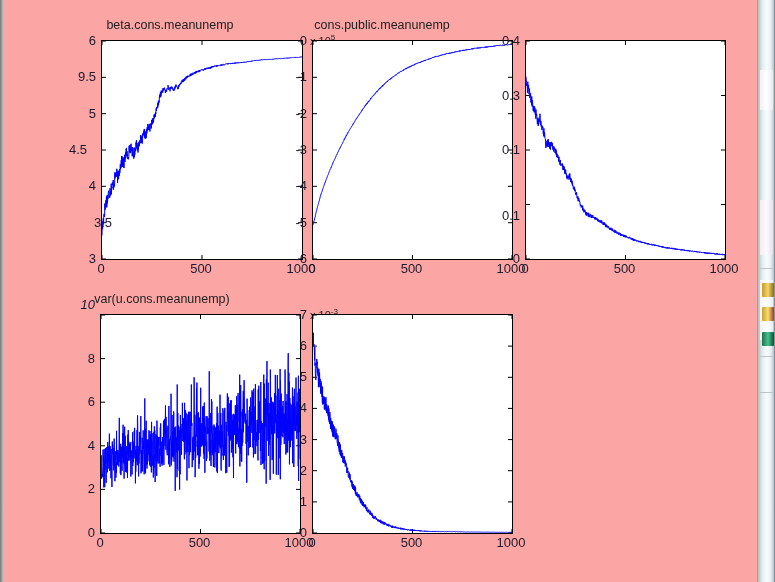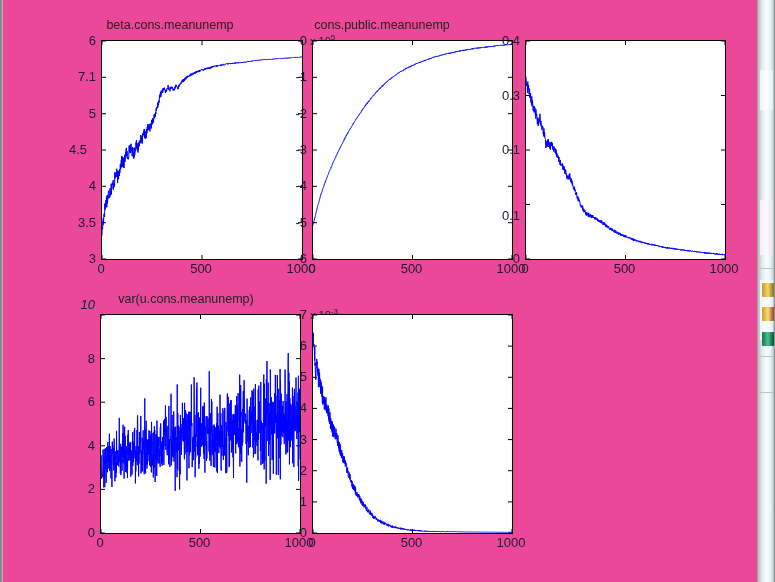--- a/index.html
+++ b/index.html
@@ -1,19 +1,19 @@
 <!DOCTYPE html>
 <html><head>
 <meta charset="utf-8">
 <style>
   html,body{margin:0;padding:0;background:#c8c8c8;}
   body{width:775px;height:582px;overflow:hidden;
        font-family:"Liberation Sans","DejaVu Sans",sans-serif;}
 
-  #root{position:relative;width:775px;height:582px;background:#ec4899;}
+  #root{position:relative;width:775px;height:582px;background:#fca5a5;}
 
   
   .win-edge-left{position:absolute;left:0;top:0;width:3px;height:582px;
       background:linear-gradient(90deg,#7a7a7a 0%,#9a9a9a 60%,#c0c0c0 100%);}
 
   
   .win-sliver{position:absolute;right:0;top:0;width:18px;height:582px;
       background:linear-gradient(90deg,#8f8f8f 0%,#bfbfbf 8%,#dff0f4 30%,
                  #fbfbfb 55%,#e7eef1 78%,#b5c6cb 92%,#6d7a7e 100%);}
   .sliver-band{position:absolute;right:2px;width:13px;}
@@ -82,25 +82,25 @@
           <line x1="0" y1="72.7" x2="4" y2="72.7" stroke="#000" stroke-width="1"></line>
           <line x1="200" y1="72.7" x2="196" y2="72.7" stroke="#000" stroke-width="1"></line>
           <line x1="0" y1="36.3" x2="4" y2="36.3" stroke="#000" stroke-width="1"></line>
           <line x1="200" y1="36.3" x2="196" y2="36.3" stroke="#000" stroke-width="1"></line>
           <line x1="0" y1="0.0" x2="4" y2="0.0" stroke="#000" stroke-width="1"></line>
           <line x1="200" y1="0.0" x2="196" y2="0.0" stroke="#000" stroke-width="1"></line>
        <path d="M0.00 194.31 L0.20 183.76 L0.40 187.51 L0.60 188.23 L0.80 180.17 L1.00 184.19 L1.20 177.34 L1.40 182.47 L1.60 181.60 L1.80 173.81 L2.00 172.80 L2.20 173.59 L2.40 174.79 L2.60 175.92 L2.80 162.53 L3.00 168.05 L3.20 168.76 L3.40 163.77 L3.60 164.24 L3.80 159.25 L4.00 164.65 L4.20 166.45 L4.40 155.86 L4.60 160.07 L4.80 166.15 L5.00 154.40 L5.20 162.58 L5.40 155.04 L5.60 160.70 L5.80 154.25 L6.00 157.92 L6.20 152.64 L6.40 150.81 L6.60 151.11 L6.80 149.67 L7.00 155.27 L7.20 156.69 L7.40 156.45 L7.60 154.39 L7.80 156.55 L8.00 147.19 L8.20 153.42 L8.40 154.46 L8.60 151.72 L8.80 150.35 L9.00 152.76 L9.20 142.73 L9.40 153.46 L9.60 148.75 L9.80 145.91 L10.00 147.33 L10.20 141.82 L10.40 141.64 L10.60 141.50 L10.80 144.11 L11.00 142.46 L11.20 139.00 L11.40 148.72 L11.60 146.18 L11.80 142.76 L12.00 146.27 L12.20 142.82 L12.40 144.64 L12.60 144.28 L12.80 131.39 L13.00 137.44 L13.20 134.19 L13.40 132.43 L13.60 135.82 L13.80 132.71 L14.00 135.54 L14.20 130.94 L14.40 135.63 L14.60 132.11 L14.80 127.77 L15.00 133.84 L15.20 130.19 L15.40 131.02 L15.60 141.85 L15.80 129.78 L16.00 132.36 L16.20 131.12 L16.40 133.77 L16.60 138.27 L16.80 130.24 L17.00 129.60 L17.20 134.99 L17.40 133.77 L17.60 128.09 L17.80 132.00 L18.00 130.91 L18.20 123.30 L18.40 123.27 L18.60 128.24 L18.80 126.87 L19.00 126.99 L19.20 119.28 L19.40 126.18 L19.60 114.95 L19.80 125.85 L20.00 115.38 L20.20 119.47 L20.40 119.59 L20.60 125.87 L20.80 120.71 L21.00 116.14 L21.20 122.13 L21.40 126.34 L21.60 118.37 L21.80 117.51 L22.00 127.09 L22.20 117.62 L22.40 120.03 L22.60 113.74 L22.80 119.91 L23.00 121.00 L23.20 119.58 L23.40 115.20 L23.60 110.95 L23.80 116.98 L24.00 108.25 L24.20 108.85 L24.40 106.85 L24.60 115.15 L24.80 112.37 L25.00 110.04 L25.20 110.44 L25.40 112.50 L25.60 115.87 L25.80 118.08 L26.00 116.24 L26.20 117.82 L26.40 118.29 L26.60 117.29 L26.80 115.90 L27.00 105.18 L27.20 104.70 L27.40 109.93 L27.60 111.62 L27.80 104.71 L28.00 104.00 L28.20 106.02 L28.40 107.98 L28.60 112.14 L28.80 103.02 L29.00 103.03 L29.20 102.78 L29.40 108.61 L29.60 110.22 L29.80 107.27 L30.00 110.77 L30.20 115.21 L30.40 110.79 L30.60 106.07 L30.80 114.71 L31.00 106.88 L31.20 114.75 L31.40 116.59 L31.60 114.07 L31.80 117.70 L32.00 110.83 L32.20 111.09 L32.40 116.07 L32.60 106.64 L32.80 113.87 L33.00 107.81 L33.20 106.75 L33.40 110.29 L33.60 109.95 L33.80 108.74 L34.00 101.32 L34.20 105.69 L34.40 99.03 L34.60 100.77 L34.80 107.64 L35.00 101.98 L35.20 102.81 L35.40 109.39 L35.60 108.84 L35.80 104.30 L36.00 111.53 L36.20 106.18 L36.40 108.41 L36.60 102.03 L36.80 102.83 L37.00 100.71 L37.20 102.34 L37.40 105.30 L37.60 100.66 L37.80 99.39 L38.00 100.84 L38.20 102.19 L38.40 98.80 L38.60 94.04 L38.80 94.24 L39.00 102.21 L39.20 94.83 L39.40 100.43 L39.60 97.76 L39.80 96.76 L40.00 99.29 L40.20 102.11 L40.40 102.56 L40.60 93.74 L40.80 92.76 L41.00 94.65 L41.20 91.89 L41.40 94.01 L41.60 90.14 L41.80 89.55 L42.00 88.38 L42.20 88.24 L42.40 96.29 L42.60 88.26 L42.80 96.48 L43.00 93.12 L43.20 97.81 L43.40 90.45 L43.60 94.89 L43.80 95.80 L44.00 91.67 L44.20 97.22 L44.40 92.12 L44.60 88.08 L44.80 91.18 L45.00 92.28 L45.20 86.14 L45.40 89.64 L45.60 85.37 L45.80 83.01 L46.00 85.53 L46.20 89.13 L46.40 84.66 L46.60 88.07 L46.80 85.21 L47.00 89.03 L47.20 82.85 L47.40 84.70 L47.60 85.03 L47.80 89.79 L48.00 90.48 L48.20 88.35 L48.40 82.97 L48.60 83.16 L48.80 83.17 L49.00 82.30 L49.20 87.52 L49.40 87.25 L49.60 78.85 L49.80 81.03 L50.00 82.86 L50.20 79.38 L50.40 83.37 L50.60 82.87 L50.80 77.11 L51.00 81.56 L51.20 77.56 L51.40 81.42 L51.60 81.06 L51.80 76.34 L52.00 73.66 L52.20 74.62 L52.40 77.32 L52.60 73.98 L52.80 72.80 L53.00 76.13 L53.20 73.24 L53.40 75.68 L53.60 71.02 L53.80 73.00 L54.00 68.16 L54.20 67.39 L54.40 69.91 L54.60 66.29 L54.80 67.94 L55.00 65.95 L55.20 66.28 L55.40 66.37 L55.60 62.26 L55.80 66.56 L56.00 63.65 L56.20 60.78 L56.40 64.24 L56.60 63.91 L56.80 59.49 L57.00 60.93 L57.20 61.51 L57.40 55.92 L57.60 53.65 L57.80 56.88 L58.00 54.80 L58.20 55.63 L58.40 51.11 L58.60 53.76 L58.80 51.48 L59.00 55.53 L59.20 49.66 L59.40 52.54 L59.60 52.12 L59.80 50.64 L60.00 51.89 L60.20 49.04 L60.40 48.82 L60.60 49.51 L60.80 51.36 L61.00 47.19 L61.20 49.51 L61.40 47.27 L61.60 47.63 L61.80 49.06 L62.00 47.52 L62.20 47.75 L62.40 46.63 L62.60 48.70 L62.80 48.91 L63.00 49.14 L63.20 50.02 L63.40 52.02 L63.60 50.59 L63.80 48.74 L64.00 50.96 L64.20 48.81 L64.40 50.73 L64.60 50.08 L64.80 49.25 L65.00 47.21 L65.20 47.43 L65.40 48.08 L65.60 47.97 L65.80 47.98 L66.00 44.08 L66.20 44.81 L66.40 45.82 L66.60 46.33 L66.80 48.80 L67.00 46.37 L67.20 46.95 L67.40 47.34 L67.60 47.35 L67.80 48.29 L68.00 50.27 L68.20 49.17 L68.40 46.97 L68.60 46.22 L68.80 47.64 L69.00 46.60 L69.20 45.67 L69.40 47.10 L69.60 46.08 L69.80 45.76 L70.00 47.81 L70.20 46.31 L70.40 47.22 L70.60 46.89 L70.80 47.15 L71.00 49.22 L71.20 48.92 L71.40 47.82 L71.60 49.64 L71.80 48.85 L72.00 48.53 L72.20 48.64 L72.40 49.32 L72.60 49.07 L72.80 45.75 L73.00 45.50 L73.20 47.46 L73.40 46.53 L73.60 44.26 L73.80 44.64 L74.00 43.62 L74.20 44.92 L74.40 44.56 L74.60 45.72 L74.80 45.78 L75.00 45.60 L75.20 45.41 L75.40 46.05 L75.60 47.38 L75.80 48.16 L76.00 48.20 L76.20 47.08 L76.40 47.85 L76.60 45.28 L76.80 44.15 L77.00 45.83 L77.20 43.53 L77.40 43.51 L77.60 43.10 L77.80 44.22 L78.00 43.63 L78.20 42.51 L78.40 41.76 L78.60 43.13 L78.80 42.28 L79.00 42.68 L79.20 42.67 L79.40 40.27 L79.60 39.75 L79.80 40.11 L80.00 40.54 L80.20 39.45 L80.40 41.31 L80.60 41.18 L80.80 38.72 L81.00 38.45 L81.20 41.01 L81.40 38.25 L81.60 38.11 L81.80 40.29 L82.00 38.86 L82.20 39.63 L82.40 37.86 L82.60 39.70 L82.80 38.53 L83.00 36.82 L83.20 38.04 L83.40 36.59 L83.60 36.67 L83.80 38.49 L84.00 37.27 L84.20 35.56 L84.40 35.46 L84.60 37.30 L84.80 36.84 L85.00 36.97 L85.20 35.26 L85.40 36.49 L85.60 36.02 L85.80 34.64 L86.00 35.32 L86.20 35.21 L86.40 35.52 L86.60 36.05 L86.80 34.88 L87.00 34.67 L87.20 34.64 L87.40 34.57 L87.60 34.93 L87.80 35.48 L88.00 33.72 L88.20 34.62 L88.40 32.95 L88.60 34.84 L88.80 33.46 L89.00 32.54 L89.20 32.65 L89.40 32.38 L89.60 34.39 L89.80 34.11 L90.00 34.25 L90.20 33.47 L90.40 33.80 L90.60 32.61 L90.80 31.81 L91.00 33.42 L91.20 33.54 L91.40 33.25 L91.60 33.08 L91.80 31.98 L92.00 31.69 L92.20 31.18 L92.40 31.12 L92.60 32.64 L92.80 31.43 L93.00 31.31 L93.20 32.52 L93.40 31.06 L93.60 30.80 L93.80 32.23 L94.00 30.32 L94.20 31.56 L94.40 30.73 L94.60 31.47 L94.80 30.16 L95.00 29.84 L95.20 31.02 L95.40 30.15 L95.60 30.39 L95.80 31.16 L96.00 30.38 L96.20 31.14 L96.40 29.56 L96.60 29.80 L96.80 30.78 L97.00 30.98 L97.20 30.81 L97.40 28.96 L97.60 30.74 L97.80 30.77 L98.00 30.77 L98.20 29.79 L98.40 29.38 L98.60 29.52 L98.80 29.14 L99.00 29.26 L99.20 28.62 L99.40 28.42 L99.60 28.97 L99.80 29.05 L100.00 28.58 L100.20 28.78 L100.40 29.18 L100.60 28.74 L100.80 28.63 L101.00 29.16 L101.20 29.53 L101.40 28.58 L101.60 29.36 L101.80 28.60 L102.00 28.66 L102.20 28.59 L102.40 28.72 L102.60 27.69 L102.80 28.33 L103.00 27.38 L103.20 28.56 L103.40 27.46 L103.60 28.25 L103.80 28.48 L104.00 28.29 L104.20 27.51 L104.40 27.43 L104.60 27.70 L104.80 26.88 L105.00 27.73 L105.20 26.80 L105.40 28.08 L105.60 27.32 L105.80 27.77 L106.00 26.72 L106.20 27.32 L106.40 27.26 L106.60 26.84 L106.80 27.60 L107.00 26.42 L107.20 27.58 L107.40 27.34 L107.60 27.31 L107.80 27.76 L108.00 26.38 L108.20 25.97 L108.40 27.54 L108.60 26.65 L108.80 25.89 L109.00 25.77 L109.20 27.05 L109.40 27.05 L109.60 25.51 L109.80 26.96 L110.00 26.46 L110.20 25.29 L110.40 25.75 L110.60 25.31 L110.80 25.23 L111.00 26.22 L111.20 25.15 L111.40 25.22 L111.60 25.90 L111.80 25.17 L112.00 25.54 L112.20 25.78 L112.40 24.72 L112.60 24.91 L112.80 24.95 L113.00 24.94 L113.20 24.55 L113.40 24.67 L113.60 25.35 L113.80 25.05 L114.00 24.84 L114.20 24.97 L114.40 25.45 L114.60 24.31 L114.80 25.31 L115.00 24.16 L115.20 25.51 L115.40 24.74 L115.60 24.53 L115.80 25.03 L116.00 24.46 L116.20 24.28 L116.40 24.49 L116.60 24.31 L116.80 24.81 L117.00 24.50 L117.20 24.61 L117.40 24.36 L117.60 24.11 L117.80 24.23 L118.00 24.22 L118.20 24.60 L118.40 24.77 L118.60 24.63 L118.80 23.56 L119.00 24.81 L119.20 24.63 L119.40 23.58 L119.60 23.49 L119.80 24.20 L120.00 24.60 L120.20 24.44 L120.40 24.11 L120.60 23.61 L120.80 24.26 L121.00 23.26 L121.20 23.17 L121.40 23.26 L121.60 23.42 L121.80 23.30 L122.00 24.26 L122.20 23.86 L122.40 24.14 L122.60 24.04 L122.80 23.84 L123.00 23.28 L123.20 22.91 L123.40 22.91 L123.60 23.01 L123.80 23.19 L124.00 22.98 L124.20 22.69 L124.40 23.00 L124.60 22.94 L124.80 22.85 L125.00 22.64 L125.20 22.85 L125.40 22.44 L125.60 23.32 L125.80 23.42 L126.00 22.84 L126.20 22.45 L126.40 23.11 L126.60 23.05 L126.80 22.32 L127.00 22.42 L127.20 22.11 L127.40 22.22 L127.60 22.54 L127.80 23.02 L128.00 22.61 L128.20 22.71 L128.40 23.06 L128.60 23.00 L128.80 22.20 L129.00 22.86 L129.20 22.66 L129.40 22.37 L129.60 22.83 L129.80 22.57 L130.00 22.15 L130.20 22.76 L130.40 22.29 L130.60 22.83 L130.80 21.86 L131.00 22.25 L131.20 21.97 L131.40 22.35 L131.60 22.29 L131.80 22.39 L132.00 22.49 L132.20 22.57 L132.40 22.50 L132.60 21.64 L132.80 22.53 L133.00 22.45 L133.20 21.73 L133.40 21.92 L133.60 22.42 L133.80 21.50 L134.00 21.51 L134.20 21.81 L134.40 22.03 L134.60 21.93 L134.80 22.25 L135.00 21.67 L135.20 22.23 L135.40 21.64 L135.60 21.46 L135.80 21.74 L136.00 21.38 L136.20 21.92 L136.40 22.06 L136.60 21.58 L136.80 22.15 L137.00 21.70 L137.20 22.06 L137.40 21.77 L137.60 21.69 L137.80 21.54 L138.00 21.75 L138.20 22.02 L138.40 21.83 L138.60 21.69 L138.80 21.98 L139.00 21.24 L139.20 21.31 L139.40 21.06 L139.60 21.89 L139.80 21.14 L140.00 21.42 L140.20 21.18 L140.40 21.42 L140.60 21.63 L140.80 21.43 L141.00 21.76 L141.20 21.14 L141.40 21.26 L141.60 21.18 L141.80 21.34 L142.00 20.83 L142.20 21.38 L142.40 21.43 L142.60 21.25 L142.80 21.14 L143.00 21.30 L143.20 20.97 L143.40 21.36 L143.60 20.92 L143.80 20.82 L144.00 20.91 L144.20 20.80 L144.40 21.16 L144.60 21.12 L144.80 21.13 L145.00 21.23 L145.20 20.91 L145.40 20.46 L145.60 20.88 L145.80 20.40 L146.00 20.56 L146.20 20.57 L146.40 20.74 L146.60 20.24 L146.80 20.21 L147.00 20.50 L147.20 20.25 L147.40 20.64 L147.60 20.39 L147.80 20.78 L148.00 20.55 L148.20 20.19 L148.40 20.24 L148.60 20.02 L148.80 20.45 L149.00 20.52 L149.20 20.44 L149.40 19.76 L149.60 20.42 L149.80 20.15 L150.00 20.05 L150.20 20.25 L150.40 19.70 L150.60 19.72 L150.80 19.62 L151.00 19.94 L151.20 20.10 L151.40 19.86 L151.60 19.68 L151.80 19.88 L152.00 19.68 L152.20 19.78 L152.40 19.27 L152.60 19.33 L152.80 19.73 L153.00 19.53 L153.20 19.49 L153.40 19.77 L153.60 19.52 L153.80 19.13 L154.00 19.58 L154.20 19.34 L154.40 19.09 L154.60 19.37 L154.80 19.36 L155.00 19.56 L155.20 19.12 L155.40 19.19 L155.60 19.30 L155.80 19.06 L156.00 19.60 L156.20 19.47 L156.40 19.27 L156.60 19.17 L156.80 19.06 L157.00 19.04 L157.20 19.48 L157.40 19.18 L157.60 19.31 L157.80 18.90 L158.00 19.12 L158.20 18.77 L158.40 19.20 L158.60 19.18 L158.80 19.16 L159.00 18.73 L159.20 18.65 L159.40 18.79 L159.60 18.63 L159.80 18.97 L160.00 18.68 L160.20 18.93 L160.40 18.98 L160.60 19.12 L160.80 18.83 L161.00 18.55 L161.20 18.65 L161.40 18.88 L161.60 18.89 L161.80 18.56 L162.00 18.73 L162.20 19.01 L162.40 18.46 L162.60 18.76 L162.80 18.73 L163.00 18.83 L163.20 18.40 L163.40 18.61 L163.60 18.39 L163.80 18.81 L164.00 18.80 L164.20 18.87 L164.40 18.70 L164.60 18.40 L164.80 18.62 L165.00 18.73 L165.20 18.61 L165.40 18.25 L165.60 18.30 L165.80 18.66 L166.00 18.51 L166.20 18.30 L166.40 18.68 L166.60 18.41 L166.80 18.34 L167.00 18.54 L167.20 18.37 L167.40 18.33 L167.60 18.60 L167.80 18.40 L168.00 18.02 L168.20 18.57 L168.40 18.44 L168.60 18.37 L168.80 18.32 L169.00 17.97 L169.20 18.19 L169.40 18.35 L169.60 18.11 L169.80 18.08 L170.00 18.38 L170.20 18.32 L170.40 18.33 L170.60 18.22 L170.80 18.34 L171.00 17.91 L171.20 18.19 L171.40 18.21 L171.60 18.31 L171.80 17.90 L172.00 18.16 L172.20 17.94 L172.40 18.03 L172.60 18.05 L172.80 17.81 L173.00 17.90 L173.20 17.69 L173.40 18.17 L173.60 17.98 L173.80 17.72 L174.00 18.03 L174.20 17.71 L174.40 18.02 L174.60 17.65 L174.80 17.63 L175.00 17.53 L175.20 17.87 L175.40 18.05 L175.60 17.84 L175.80 17.75 L176.00 17.73 L176.20 17.50 L176.40 17.42 L176.60 17.77 L176.80 17.78 L177.00 17.49 L177.20 17.41 L177.40 17.63 L177.60 17.48 L177.80 17.40 L178.00 17.60 L178.20 17.47 L178.40 17.75 L178.60 17.76 L178.80 17.75 L179.00 17.57 L179.20 17.69 L179.40 17.50 L179.60 17.36 L179.80 17.33 L180.00 17.51 L180.20 17.21 L180.40 17.70 L180.60 17.44 L180.80 17.46 L181.00 17.22 L181.20 17.22 L181.40 17.09 L181.60 17.57 L181.80 17.58 L182.00 17.08 L182.20 17.12 L182.40 17.12 L182.60 17.23 L182.80 17.21 L183.00 17.21 L183.20 17.20 L183.40 17.36 L183.60 17.09 L183.80 17.06 L184.00 17.23 L184.20 17.28 L184.40 16.90 L184.60 16.93 L184.80 16.97 L185.00 17.35 L185.20 16.80 L185.40 16.85 L185.60 17.28 L185.80 16.97 L186.00 17.27 L186.20 17.05 L186.40 16.94 L186.60 16.82 L186.80 17.22 L187.00 16.85 L187.20 17.20 L187.40 16.95 L187.60 16.84 L187.80 16.67 L188.00 17.05 L188.20 16.72 L188.40 16.78 L188.60 16.63 L188.80 16.95 L189.00 16.76 L189.20 16.76 L189.40 16.58 L189.60 16.73 L189.80 16.91 L190.00 16.87 L190.20 16.65 L190.40 16.40 L190.60 16.51 L190.80 16.52 L191.00 16.48 L191.20 16.67 L191.40 16.35 L191.60 16.38 L191.80 16.54 L192.00 16.35 L192.20 16.37 L192.40 16.33 L192.60 16.50 L192.80 16.30 L193.00 16.71 L193.20 16.21 L193.40 16.69 L193.60 16.34 L193.80 16.51 L194.00 16.60 L194.20 16.15 L194.40 16.36 L194.60 16.65 L194.80 16.40 L195.00 16.53 L195.20 16.38 L195.40 16.43 L195.60 16.38 L195.80 16.34 L196.00 16.05 L196.20 16.51 L196.40 16.24 L196.60 16.02 L196.80 16.22 L197.00 16.03 L197.20 16.06 L197.40 15.92 L197.60 16.38 L197.80 16.02 L198.00 16.23 L198.20 16.16 L198.40 16.09 L198.60 16.05 L198.80 15.99 L199.00 15.95 L199.20 15.76 L199.40 16.02 L199.60 16.07 L199.80 15.75 L200.00 16.21 " fill="none" stroke="#0000ff" stroke-width="1" stroke-linejoin="round" stroke-linecap="round" vector-effect="non-scaling-stroke"></path>
      </svg>
       </div>
   <div class="ytick" style="left: 0px; width: 36px; top: 240px;">3</div>
-      <div class="ytick" style="left: 0px; width: 36px; top: 203.667px;">3.5</div>
+      <div class="ytick" style="left: 16px; width: 36px; top: 203.667px;">3.5</div>
       <div class="ytick" style="left: 0px; width: 36px; top: 167.333px;">4</div>
       <div class="ytick" style="left: 0px; width: 36px; top: 131px; text-align: center;">4.5</div>
       <div class="ytick" style="left: 0px; width: 36px; top: 94.6667px;">5</div>
-      <div class="ytick" style="left: 0px; width: 36px; top: 58.3333px;">7.1</div>
+      <div class="ytick" style="left: 0px; width: 36px; top: 58.3333px;">9.5</div>
       <div class="ytick" style="left: 0px; width: 36px; top: 22px;">6</div>
       <div class="xtick" style="left: 41px; top: 243px;">0</div>
       <div class="xtick" style="left: 141px; top: 243px;">500</div>
       <div class="xtick" style="left: 241px; top: 243px;">1000</div>
     </div>
 
   <div class="subplot" id="sp1" style="left:272px;top:18px;width:212px;height:258px;">
     <div class="plot-title" style="left:8px;width:204px;">cons.public.meanunemp</div>
     <div class="exp-label" style="left:38px;top:15px;"><span>x 10</span><sup>5</sup></div>
     <div class="axes" id="ax1" style="left:40px;top:22px;width:201px;height:220px;">
@@ -166,21 +166,21 @@
       <div class="ytick" style="left: 0px; width: 34px; top: 197px;">0.1</div>
       <div class="ytick" style="left: 0px; width: 34px; top: 131px;">0.1</div>
       <div class="ytick" style="left: 0px; width: 34px; top: 76.5px;">0.3</div>
       <div class="ytick" style="left: 0px; width: 34px; top: 22px;">0.4</div>
       <div class="xtick" style="left: 39px; top: 243px;">0</div>
       <div class="xtick" style="left: 138.5px; top: 243px;">500</div>
       <div class="xtick" style="left: 238px; top: 243px;">1000</div>
     </div>
 
   <div class="subplot" id="sp3" style="left:60px;top:292px;width:210px;height:258px;">
-    <div class="plot-title" style="left:24px;width:204px;text-align:center;">var(u.cons.meanunemp)</div>
+    <div class="plot-title" style="left:0;width:204px;text-align:center;">var(u.cons.meanunemp)</div>
     <div class="axes" id="ax3" style="left:40px;top:22px;width:201px;height:220px;">
         <svg viewBox="0 0 199 218" preserveAspectRatio="none">
        <line x1="0.0" y1="218" x2="0.0" y2="214" stroke="#000" stroke-width="1"></line>
           <line x1="0.0" y1="0" x2="0.0" y2="4" stroke="#000" stroke-width="1"></line>
           <line x1="99.5" y1="218" x2="99.5" y2="214" stroke="#000" stroke-width="1"></line>
           <line x1="99.5" y1="0" x2="99.5" y2="4" stroke="#000" stroke-width="1"></line>
           <line x1="199.0" y1="218" x2="199.0" y2="214" stroke="#000" stroke-width="1"></line>
           <line x1="199.0" y1="0" x2="199.0" y2="4" stroke="#000" stroke-width="1"></line>
           <line x1="0" y1="218.0" x2="4" y2="218.0" stroke="#000" stroke-width="1"></line>
           <line x1="199" y1="218.0" x2="195" y2="218.0" stroke="#000" stroke-width="1"></line>

